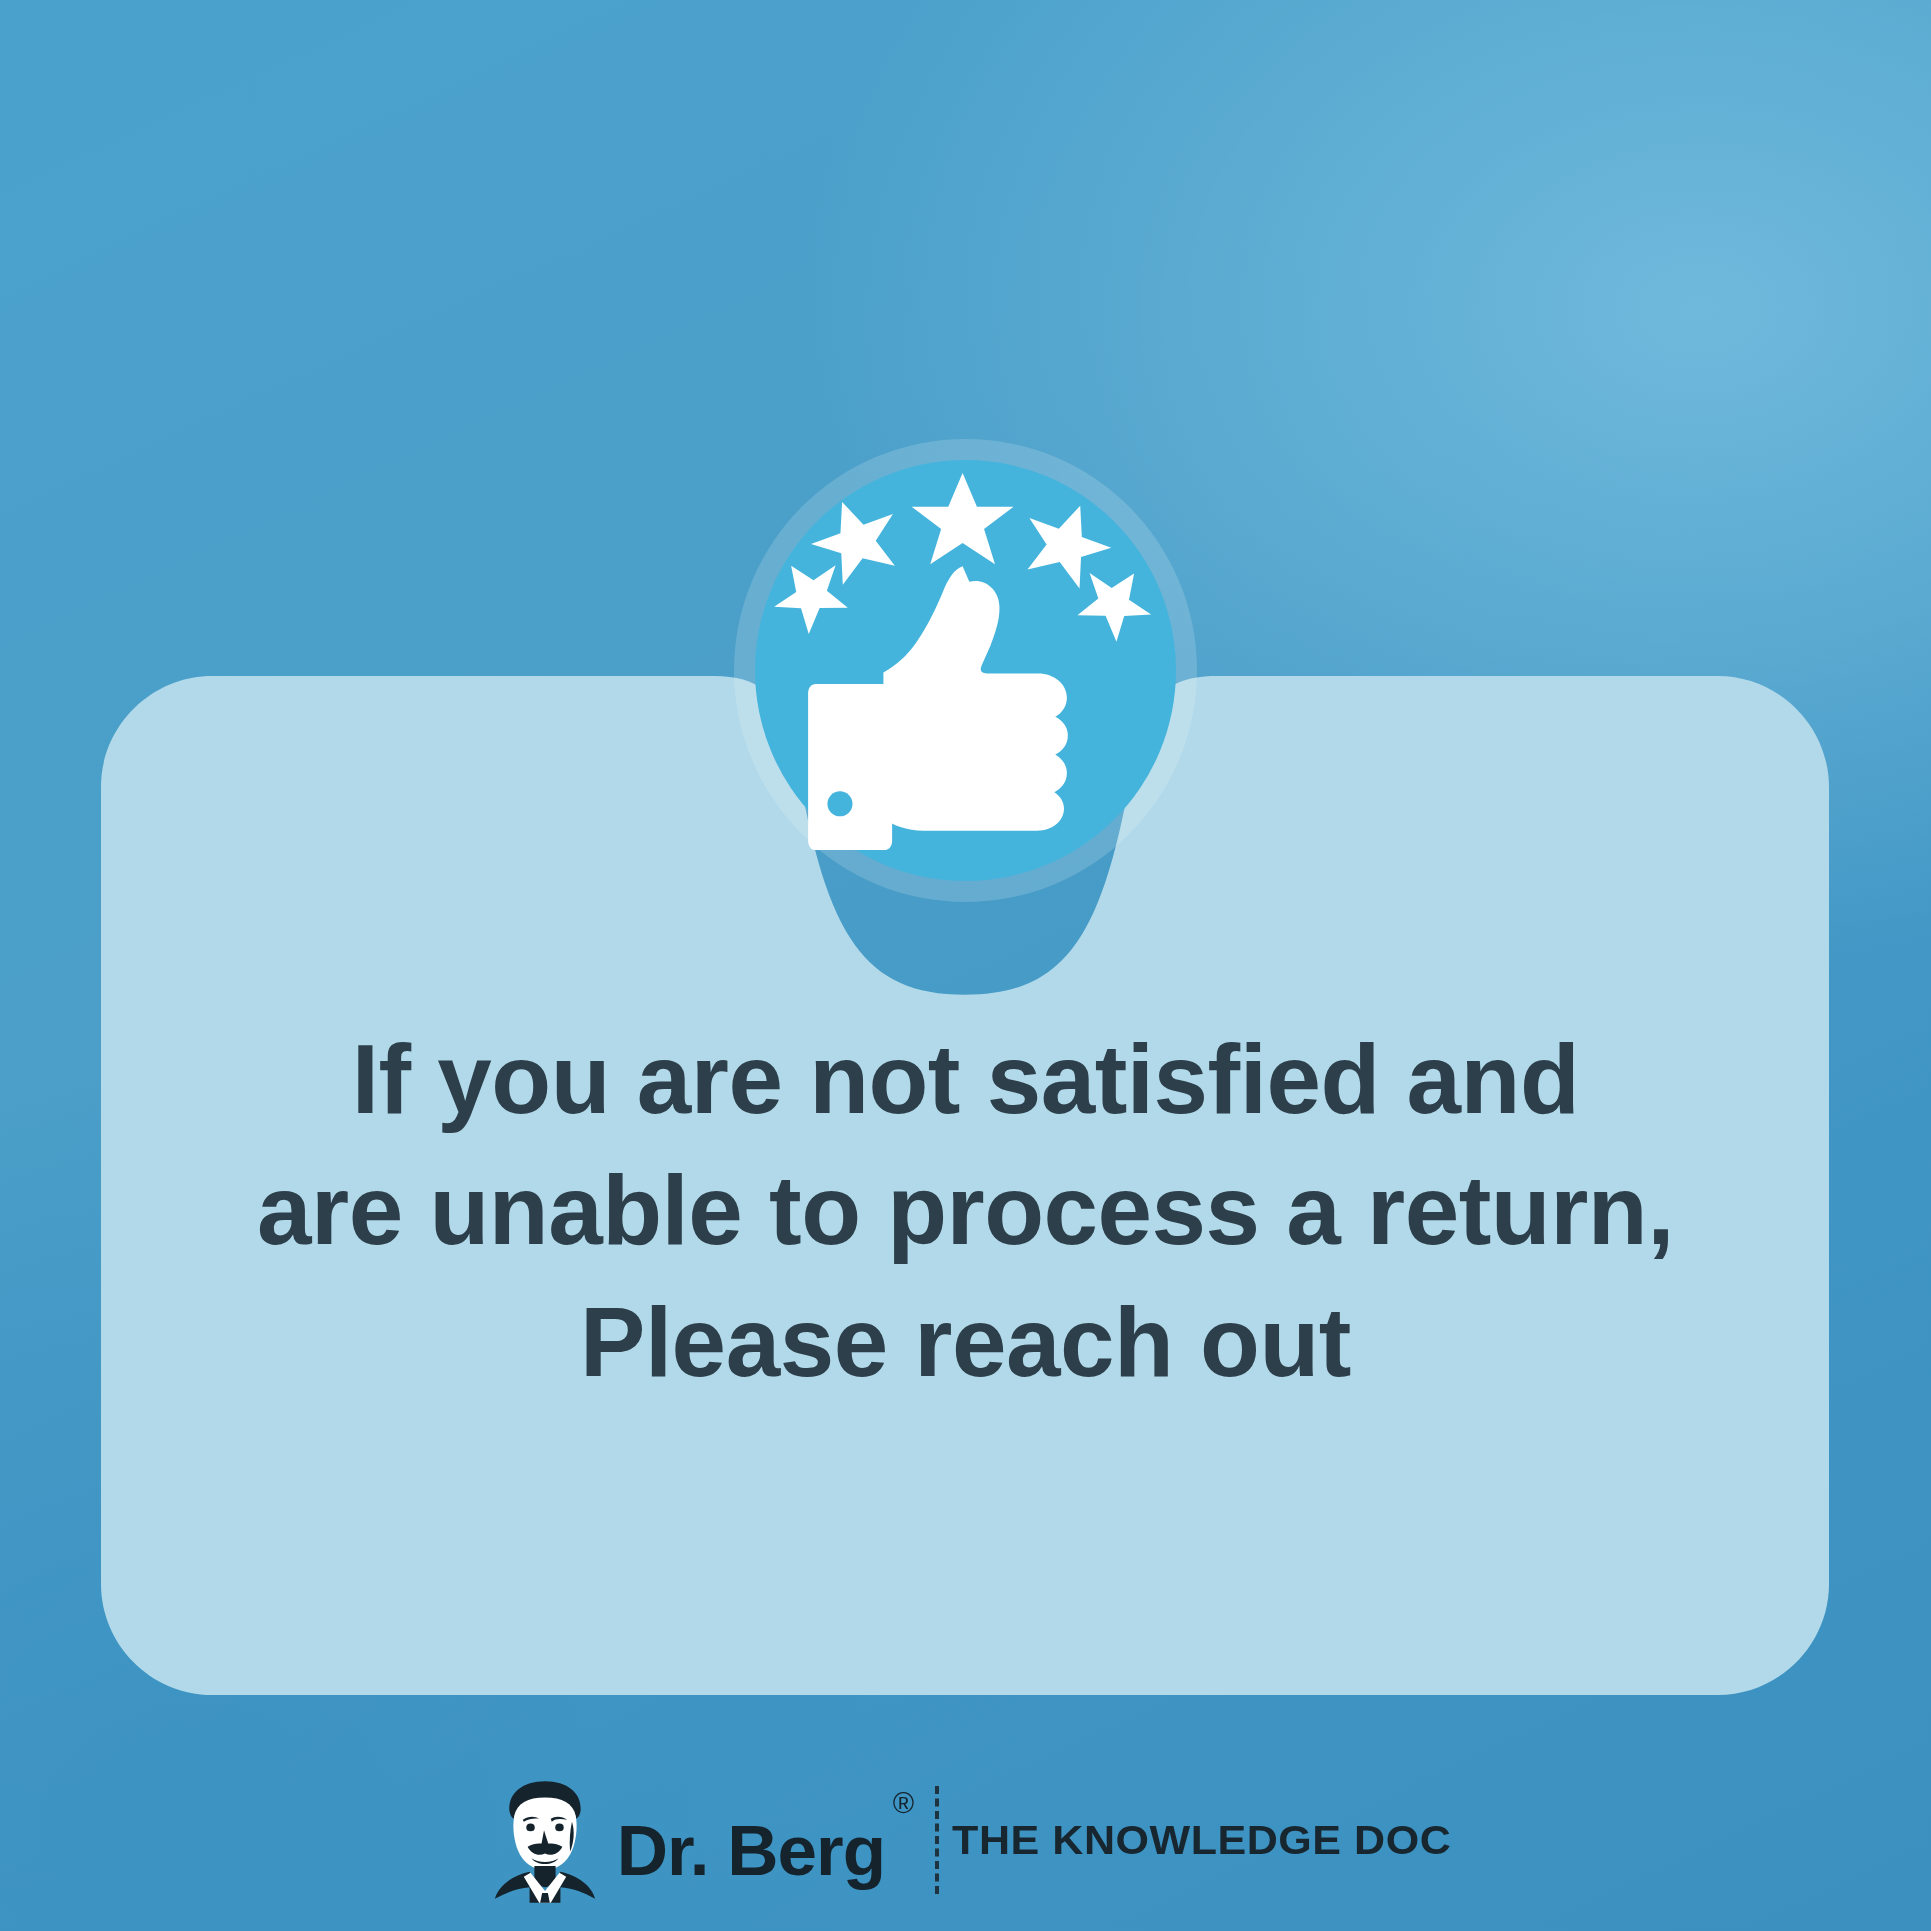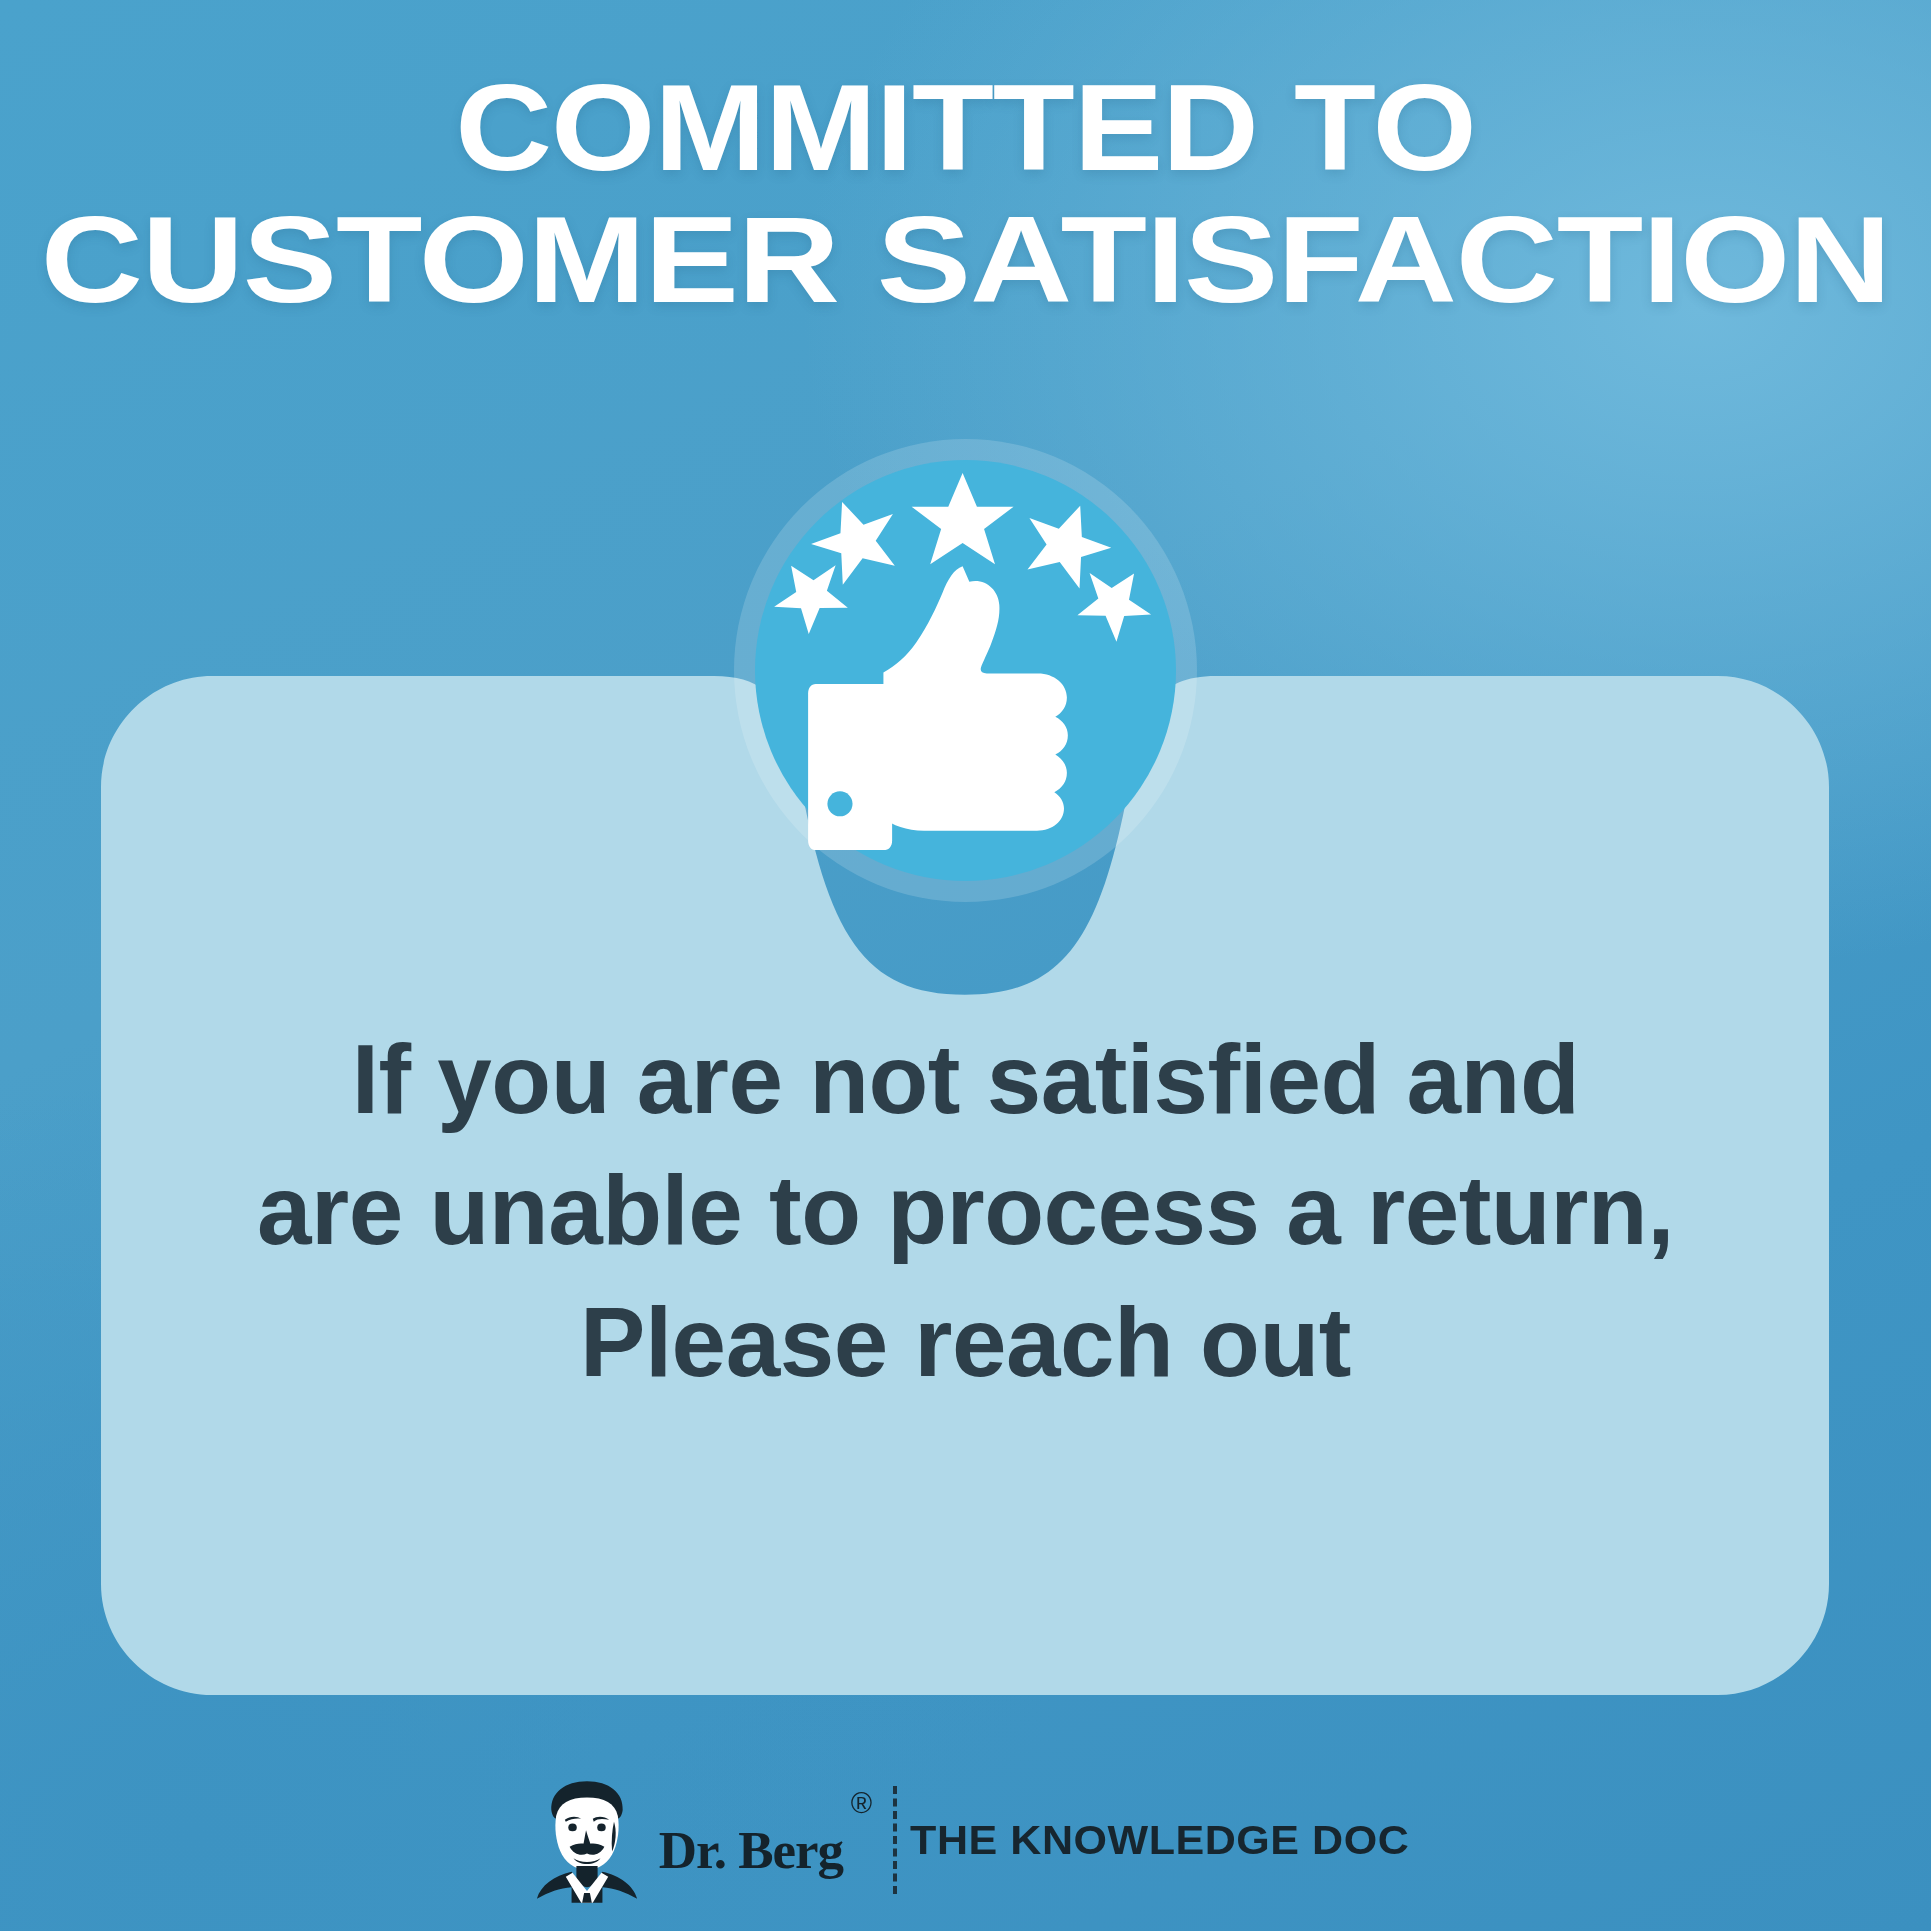--- a/index.html
+++ b/index.html
@@ -108,23 +108,23 @@
     left: 0;
     top: 1777px;
     width: 1931px;
     display: flex;
     align-items: center;
     justify-content: center;
     gap: 0px;
   }
   #brand-portrait { width: 108px; height: 126px; display: block; }
   #brand-name {
-    font-family: Liberation Serif, serif;
-    font-weight: 700;
-    font-size: 53px;
+    font-family: Liberation Sans, sans-serif;
+    font-weight: 700;
+    font-size: 71px;
     color: #14232c;
     letter-spacing: -1px;
     margin-left: 17.4px;
     line-height: 1;
     margin-top: 20px;
   }
   #brand-reg {
     font-family: "Liberation Sans", sans-serif;
     font-size: 29px;
     color: #14232c;
@@ -148,24 +148,20 @@
     letter-spacing: 0.5px;
     transform: scaleX(1.05);
     line-height: 1;
   }
 </style>
 </head>
 <body>
 
 <div id="stage">
 
-  <div id="title-block">
-    <span class="title-line" id="title-line-1">COMMITTED TO</span>
-    <span class="title-line" id="title-line-2">CUSTOMER SATISFACTION</span>
-  </div>
 
   <div id="card-wrap">
     <svg id="card-svg" viewBox="0 0 1790 1055" preserveAspectRatio="none">
       <path fill="#b1d9e9" d="
         M 115,0
         L 635,0
         C 700,0 712,40 722,96
         C 752,268 790,330 895,330
         C 1000,330 1038,268 1068,96
         C 1078,40 1090,0 1155,0

